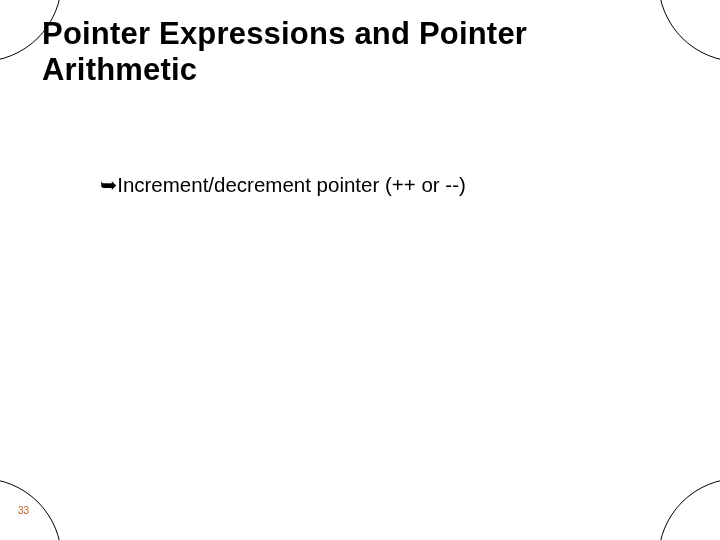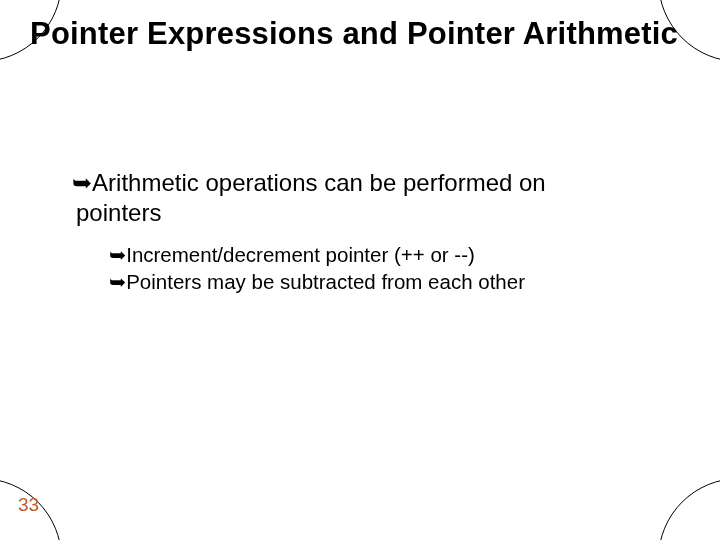--- a/index.html
+++ b/index.html
@@ -15,21 +15,21 @@
   }
   .slide {
     position: relative;
     width: 720px;
     height: 540px;
     box-sizing: border-box;
   }
   .title {
     position: absolute;
     top: 16px;
-    left: 30px;
+    left: 42px;
     right: 30px;
     font-size: 31px;
     font-weight: bold;
     line-height: 1.15;
     letter-spacing: 0.2px;
   }
   .body {
     position: absolute;
     top: 168px;
     left: 72px;
@@ -44,37 +44,37 @@
     display: inline;
   }
   .level1 .text {
     display: inline;
   }
   .level1-cont {
     display: block;
     margin-left: 4px;
   }
   .level2-group {
-    margin-left: 37px;
+    margin-left: 28px;
     margin-top: 4px;
   }
   .level2 {
     font-size: 20.5px;
     line-height: 1.3;
     text-indent: -20px;
     padding-left: 20px;
   }
   .level2 .bullet {
     display: inline;
   }
   .page-number {
     position: absolute;
     left: 18px;
     bottom: 24px;
-    font-size: 19px;
+    font-size: 10px;
     color: #c05a2a;
   }
   
   .arc {
     position: absolute;
     width: 160px;
     height: 160px;
     border: 1px solid #000;
     border-radius: 50%;
   }
@@ -88,24 +88,19 @@
 <div class="slide">
 
   <div class="arc tl"></div>
   <div class="arc tr"></div>
   <div class="arc bl"></div>
   <div class="arc br"></div>
 
   <div class="title">Pointer Expressions and Pointer Arithmetic</div>
 
   <div class="body">
-    <div class="level1">
-      <span class="bullet">➥</span><span class="text">Arithmetic operations can be performed on</span>
-      <span class="level1-cont">pointers</span>
-    </div>
     <div class="level2-group">
       <div class="level2"><span class="bullet">➥</span><span>Increment/decrement pointer  (++ or --)</span></div>
-      <div class="level2"><span class="bullet">➥</span><span>Pointers may be subtracted from each other</span></div>
     </div>
   </div>
 
   <div class="page-number">33</div>
 </div>
 
 </body></html>

